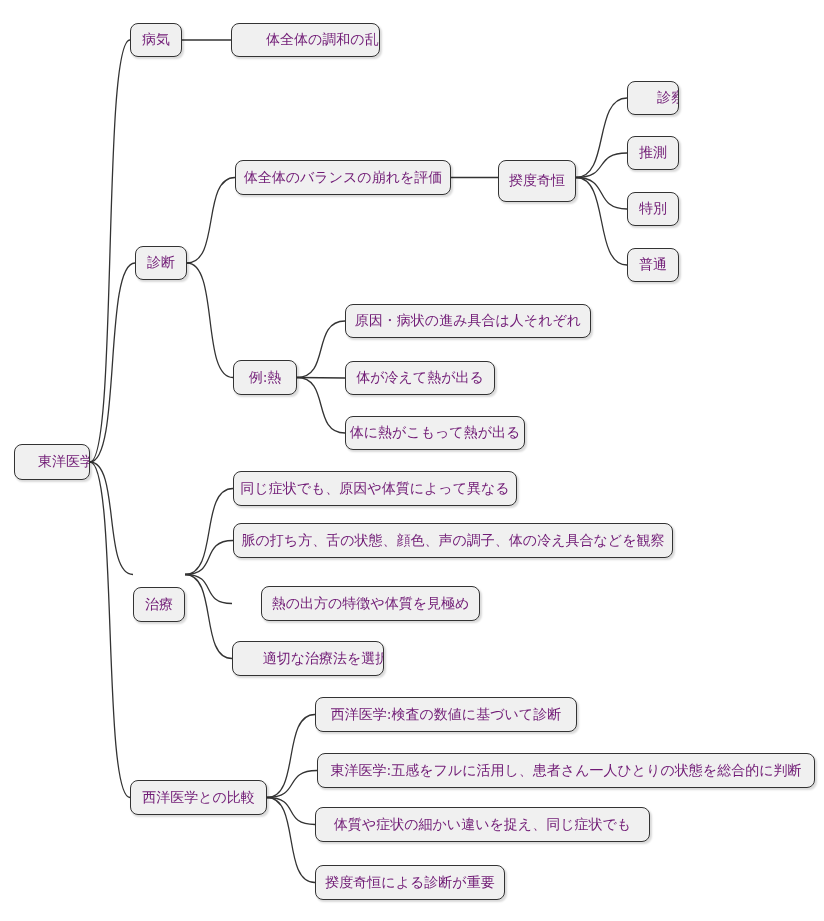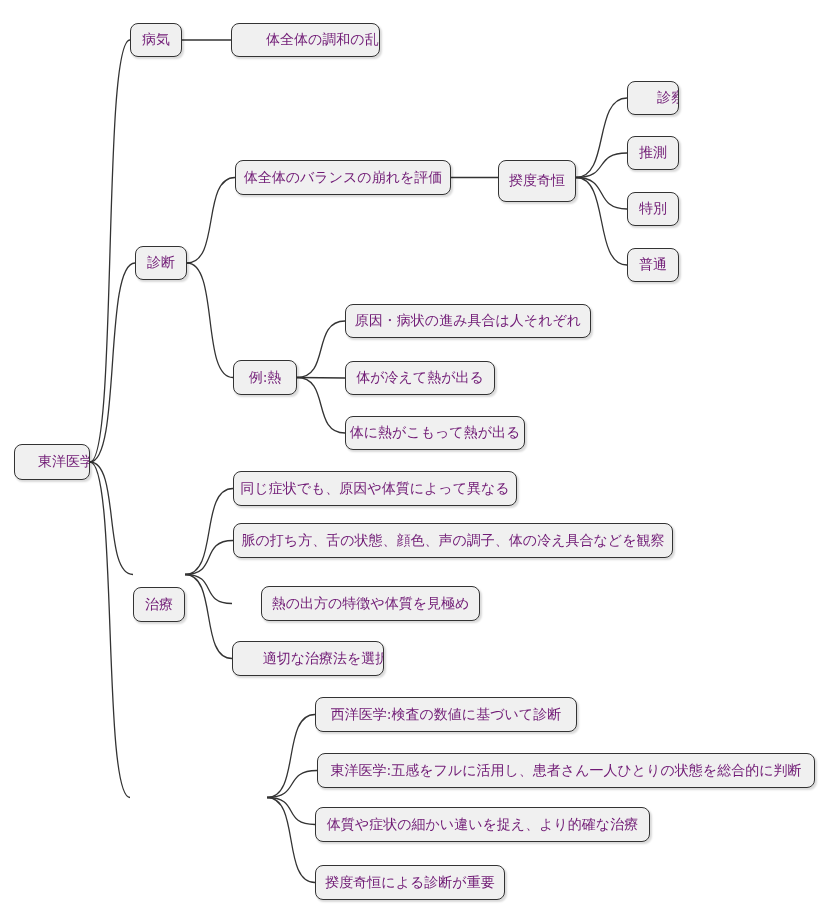--- a/index.html
+++ b/index.html
@@ -83,17 +83,18 @@
     <div class="node" style="left: 627px; top: 248px; width: 52px; height: 34px;">普通</div>
     <div class="node" style="left: 233px; top: 360px; width: 64px; height: 35px;">例:熱</div>
     <div class="node" style="left: 345px; top: 361px; width: 150px; height: 34px;">体が冷えて熱が出る</div>
     <div class="node" style="left: 345px; top: 304px; width: 246px; height: 34px;">原因・病状の進み具合は人それぞれ</div>
     <div class="node" style="left: 345px; top: 416px; width: 180px; height: 34px; text-align: center;">体に熱がこもって熱が出る</div>
     <div class="node" style="left: 133px; top: 539px; width: 52px; height: 35px; margin-top: 48px;">治療</div>
     <div class="node" style="left: 233px; top: 471px; width: 284px; height: 35px;">同じ症状でも、原因や体質によって異なる</div>
     <div class="node" style="left: 233px; top: 523px; width: 440px; height: 35px;">脈の打ち方、舌の状態、顔色、声の調子、体の冷え具合などを観察</div>
     <div class="node" style="left: 232px; top: 586px; width: 219px; height: 35px; margin-left: 29px;">熱の出方の特徴や体質を見極め</div>
     <div class="node" style="left: 232px; top: 641px; width: 152px; height: 35px; padding-left: 36px;">適切な治療法を選択</div>
+    <div class="node" style="left: 130px; top: 780px; width: 137px; height: 35px;">西洋医学との比較</div>
     <div class="node" style="left: 315px; top: 697px; width: 262px; height: 35px;">西洋医学:検査の数値に基づいて診断</div>
     <div class="node" style="left: 317px; top: 753px; width: 498px; height: 35px;">東洋医学:五感をフルに活用し、患者さん一人ひとりの状態を総合的に判断</div>
-    <div class="node" style="left: 315px; top: 807px; width: 335px; height: 35px;">体質や症状の細かい違いを捉え、より的確な治療</div>
+    <div class="node" style="left: 315px; top: 807px; width: 335px; height: 35px;">体質や症状の細かい違いを捉え、同じ症状でも</div>
     <div class="node" style="left: 315px; top: 865px; width: 190px; height: 35px;">揆度奇恒による診断が重要</div>
   </div>
 
 </body></html>

